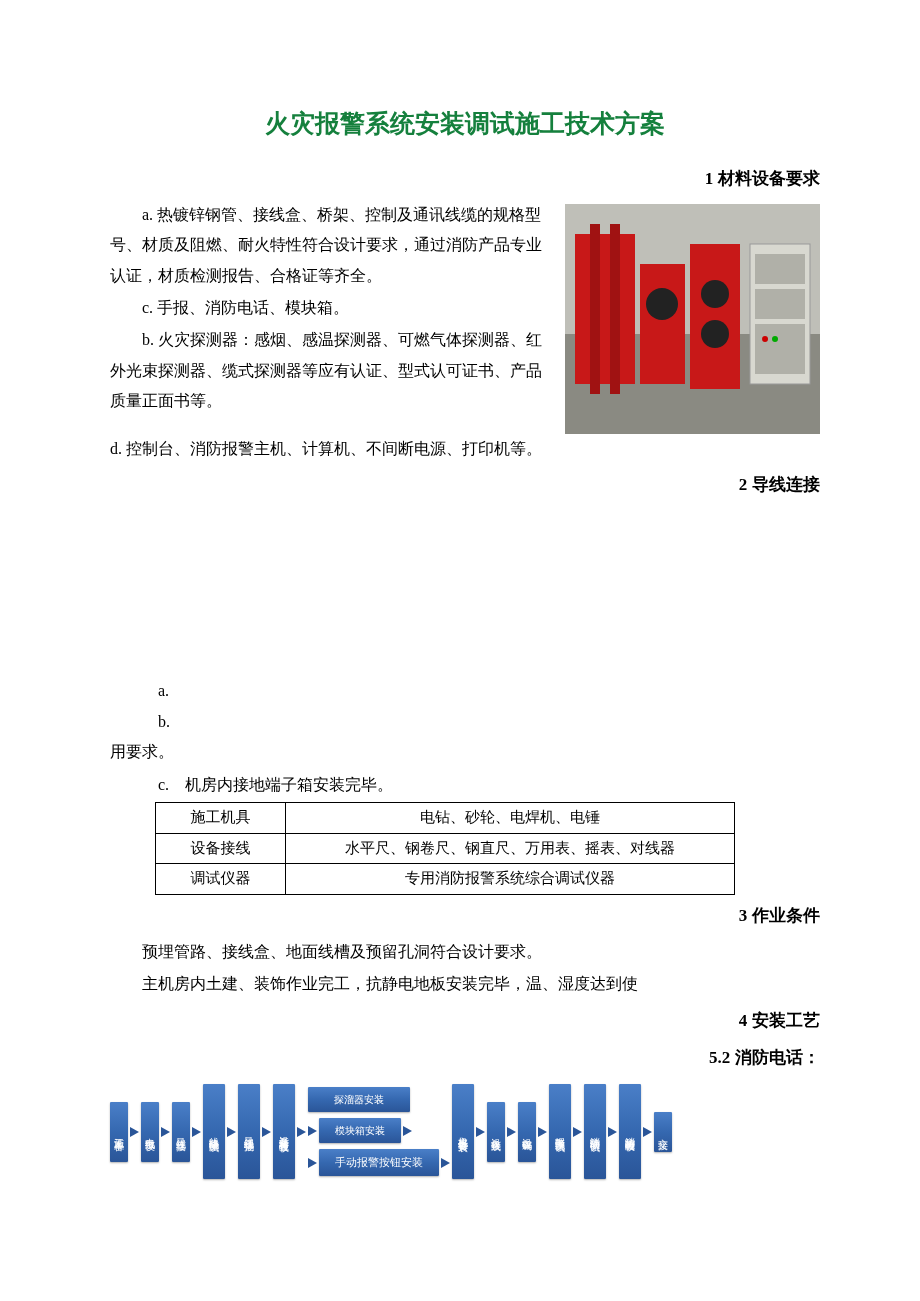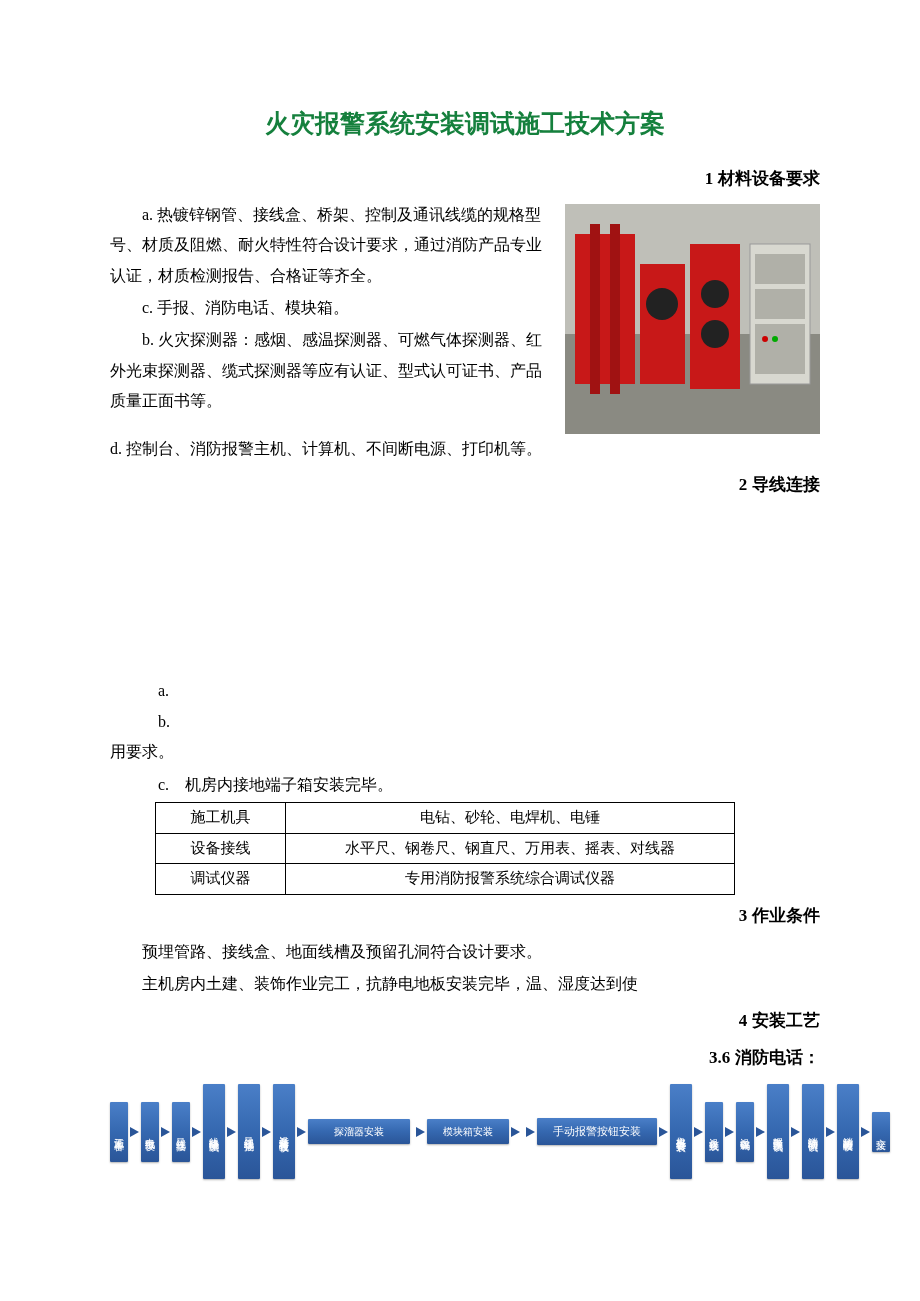--- a/index.html
+++ b/index.html
@@ -78,21 +78,21 @@
       letter-spacing: 1px;
       padding: 4px 2px;
       border-radius: 1px;
       box-shadow: 0 1px 2px rgba(0,0,0,0.3);
       flex-shrink: 0;
     }
     .fb-tall { height: 95px; width: 22px; }
     .fb-short { height: 60px; width: 18px; }
     .arrow { width: 0; height: 0; border-top: 5px solid transparent; border-bottom: 5px solid transparent; border-left: 9px solid #2a5598; flex-shrink: 0; }
     .mid-stack {
-      display: flex; flex-direction: row; gap: 6px; flex-shrink: 0;
+      display: flex; flex-direction: column; gap: 6px; flex-shrink: 0;
     }
     .mid-row { display: flex; align-items: center; gap: 2px; }
     .h-box {
       background: linear-gradient(to bottom, #4a7fc8 0%, #3568b0 50%, #2a5598 100%);
       color: #fff;
       font-size: 10px;
       text-align: center;
       padding: 3px 16px;
       border-radius: 1px;
       box-shadow: 0 1px 2px rgba(0,0,0,0.3);
@@ -174,21 +174,21 @@
 </div>
 
 <p class="para">预埋管路、接线盒、地面线槽及预留孔洞符合设计要求。</p>
 <p class="para">主机房内土建、装饰作业完工，抗静电地板安装完毕，温、湿度达到使</p>
 
 <div class="section-heading">
   <span class="num">4</span>
   <span>安装工艺</span>
 </div>
 <div class="section-heading">
-  <span class="num">3.6</span>
+  <span class="num">5.2</span>
   <span>消防电话：</span>
 </div>
 
 <div class="flowchart-wrap">
   <div class="flow-box fb-short">施工准备</div>
   <div class="arrow"></div>
   <div class="flow-box fb-short">电线敷设</div>
   <div class="arrow"></div>
   <div class="flow-box fb-short">导线连接</div>
   <div class="arrow"></div>

